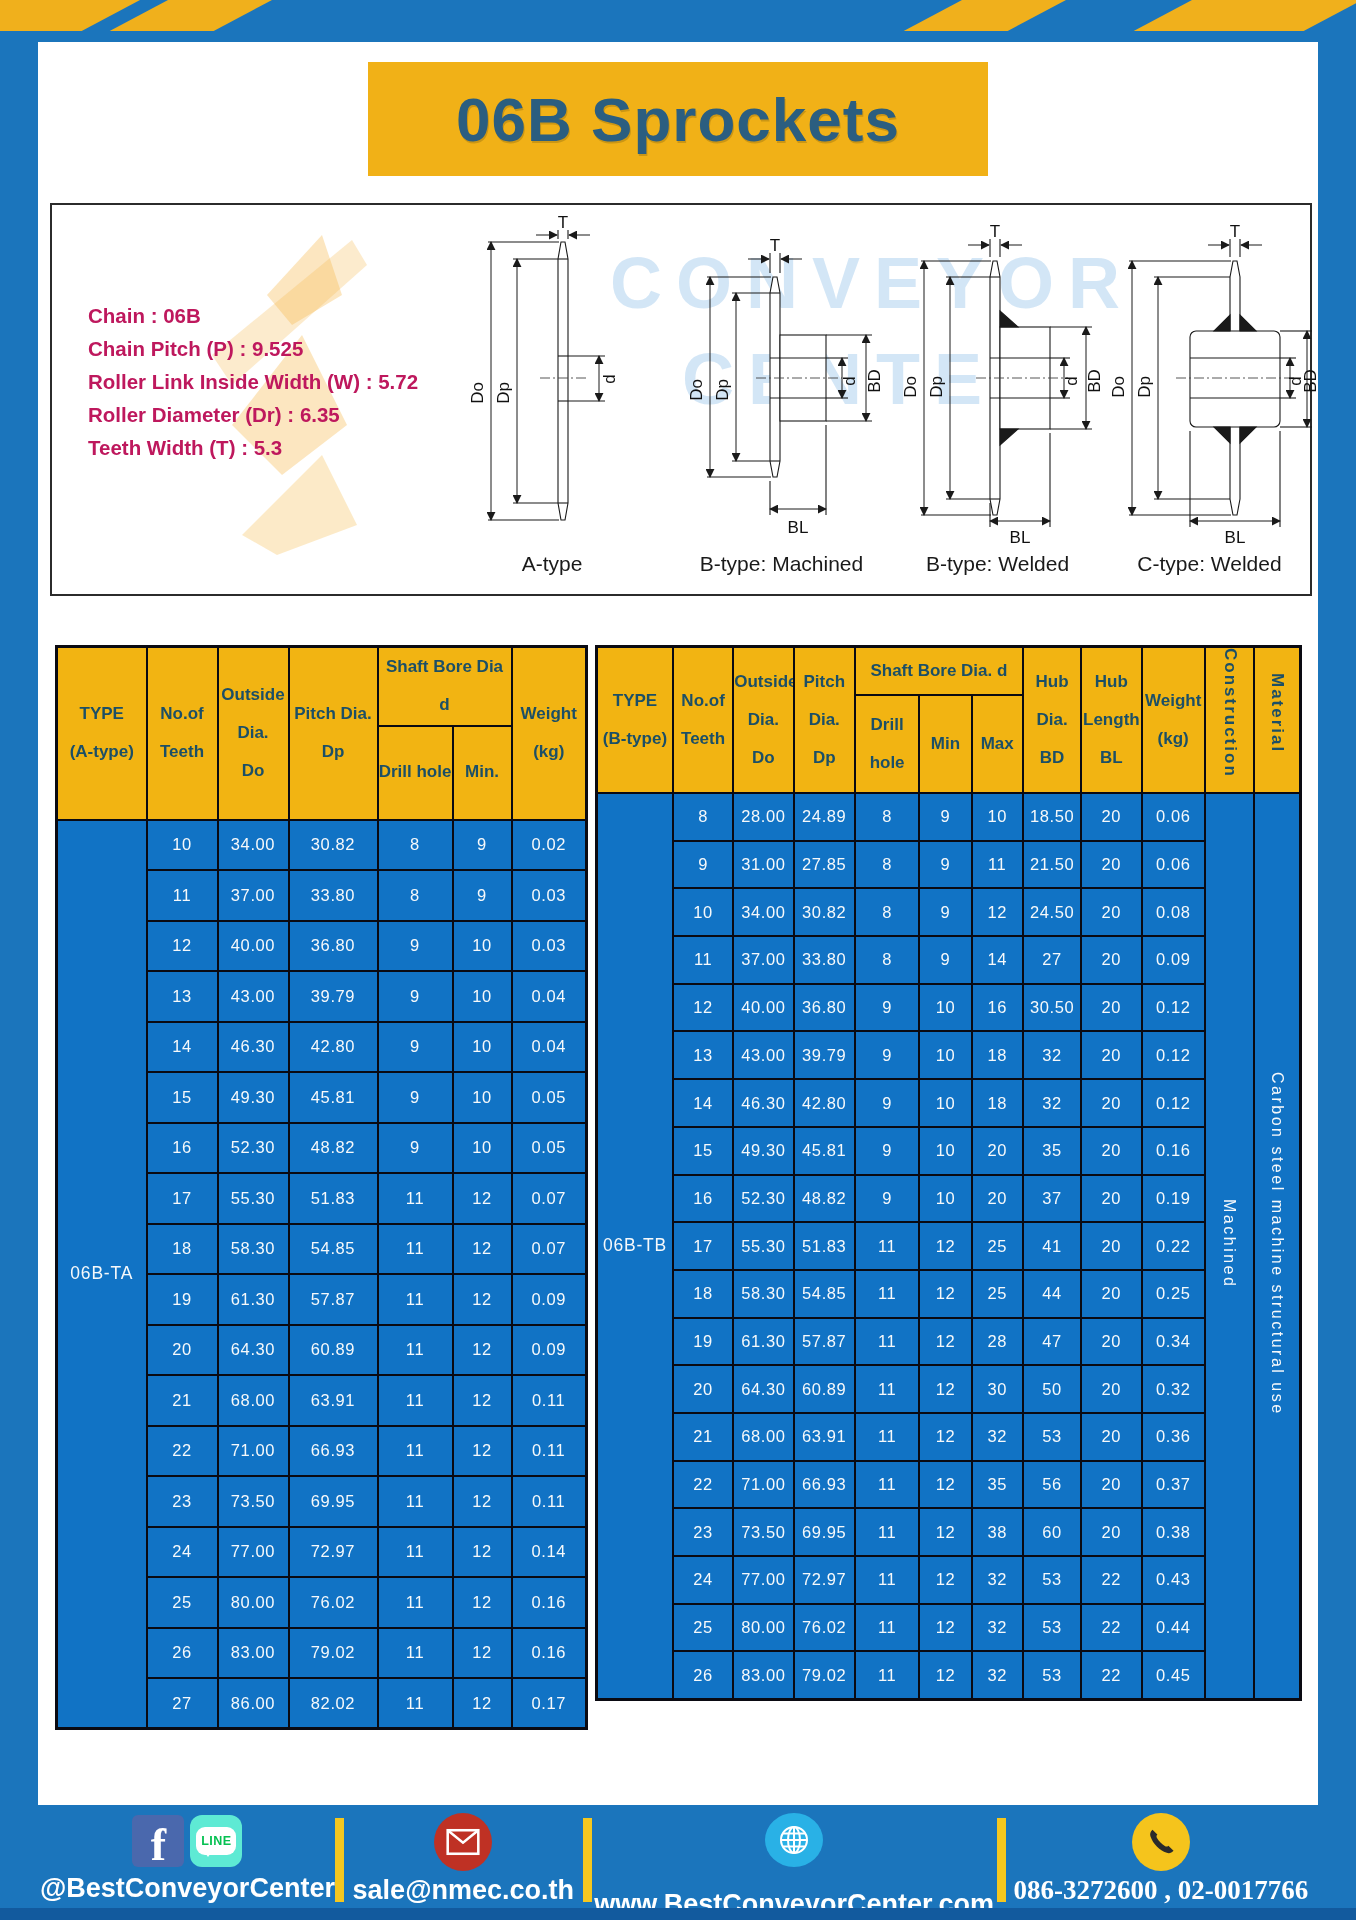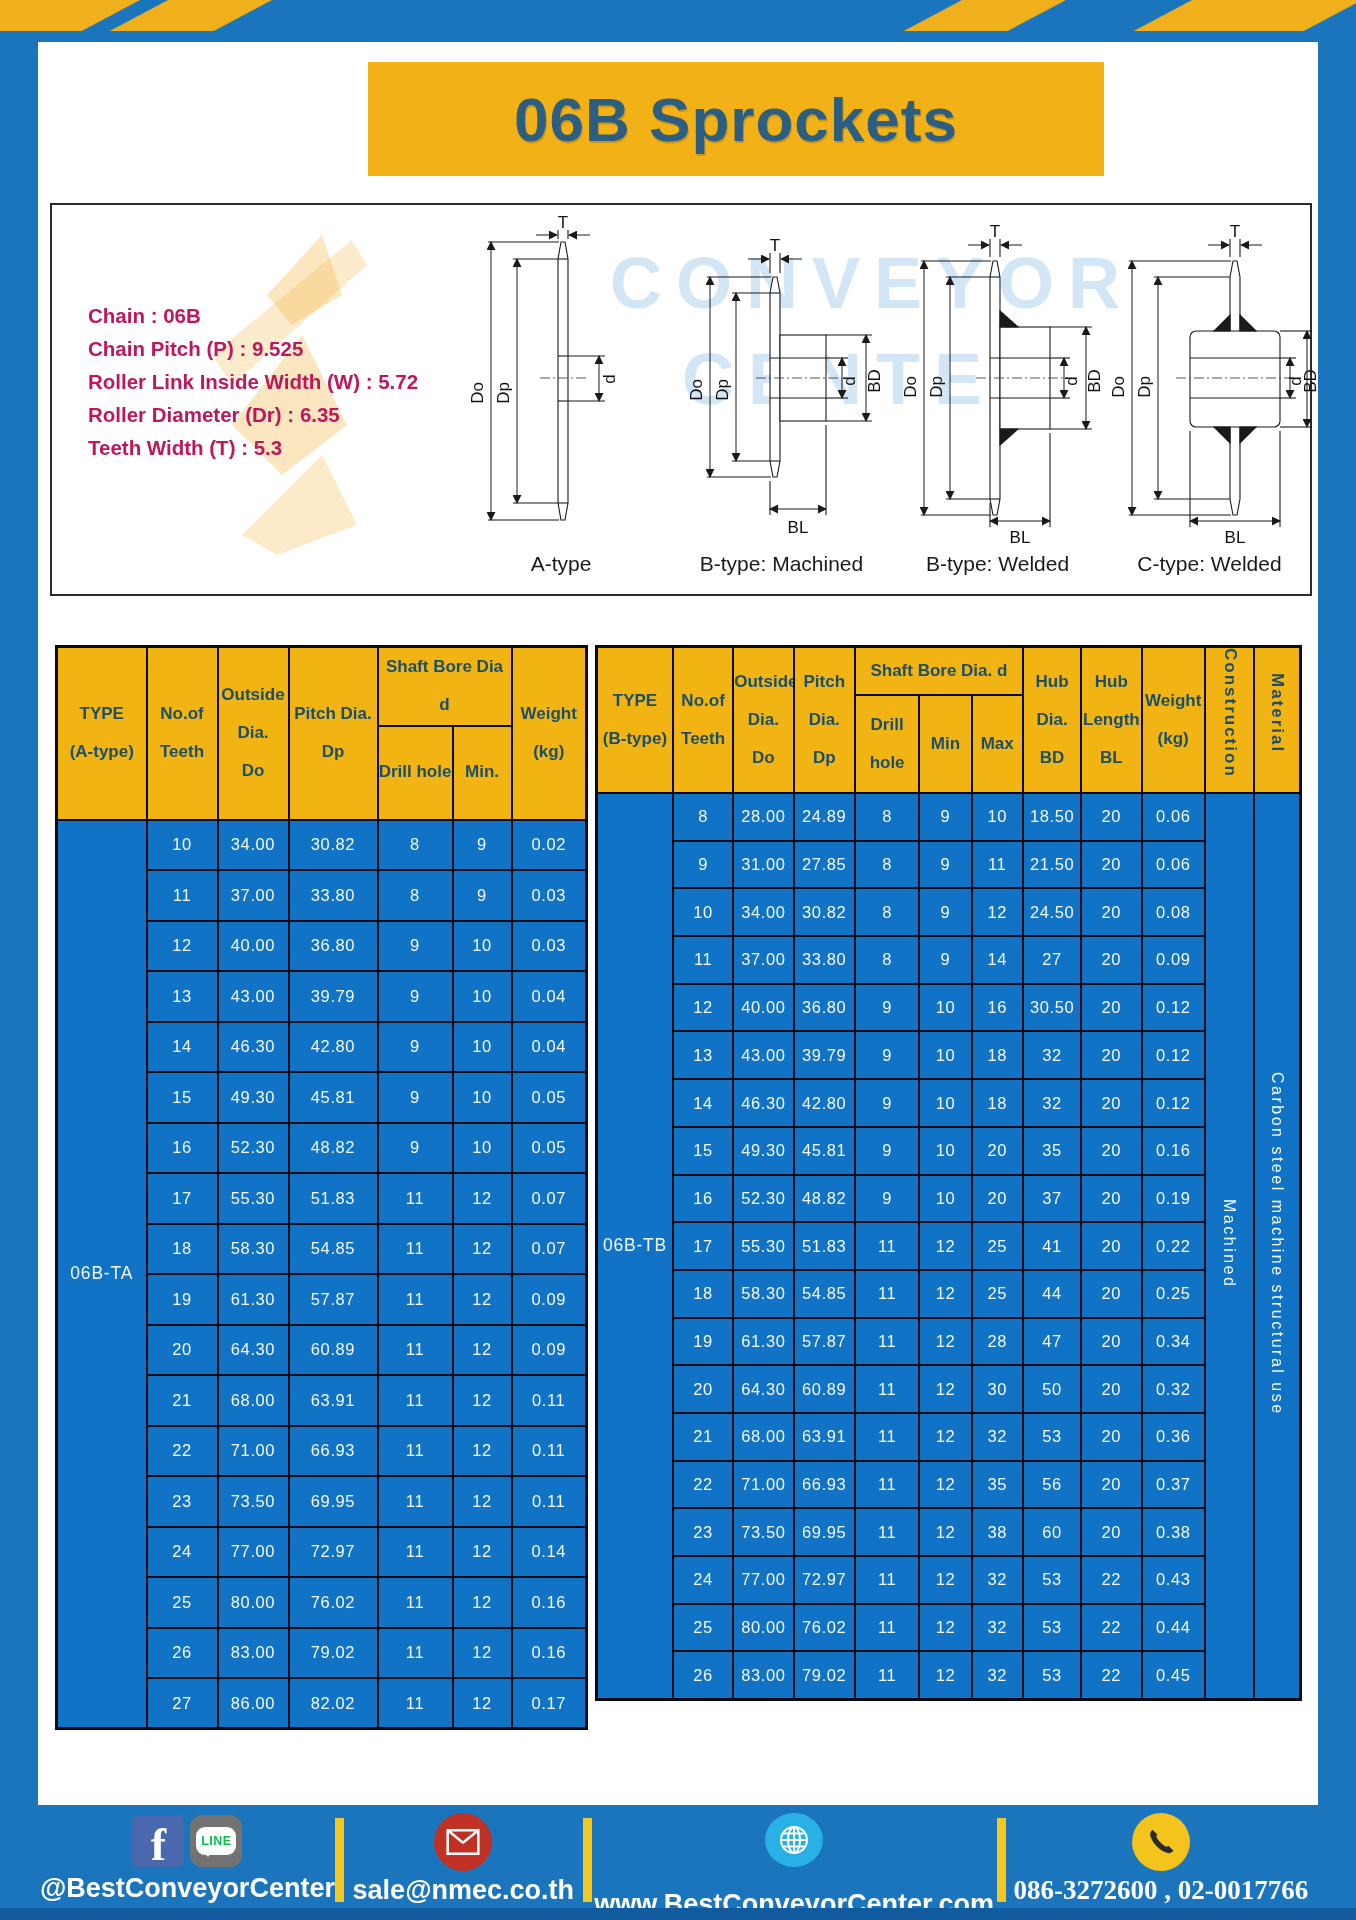--- a/index.html
+++ b/index.html
@@ -8,21 +8,21 @@
     font-family:"Liberation Sans",sans-serif;overflow:hidden;
   }
   
   .top-bar{position:absolute;left:0;top:0;width:1356px;height:42px;background:#1b75bc;overflow:hidden;}
   .stripe{position:absolute;top:0;height:31px;background:#f0b01c;transform:skewX(-62deg);transform-origin:top left;}
   .side-strip{position:absolute;top:42px;height:1763px;background:#1b75bc;}
   .side-strip.left{left:0;width:38px;}
   .side-strip.right{left:1318px;width:38px;}
   
   .title-box{
-    position:absolute;left:368px;top:62px;width:736px;height:114px;
+    position:absolute;left:368px;top:62px;width:620px;height:114px;
     background:#f1b117;display:flex;align-items:center;justify-content:center;
   }
   .title-box h1{
     margin:0;font-size:62px;font-weight:bold;color:#2b5e80;letter-spacing:1px;
     text-shadow:1px 2px 0 rgba(90,70,10,.25);
   }
   
   .panel{
     position:absolute;left:50px;top:203px;width:1262px;height:393px;
     background:#ffffff;border:2px solid #2b2b2b;box-sizing:border-box;
@@ -69,21 +69,21 @@
     position:absolute;left:0;top:1805px;width:1356px;height:115px;background:#1b75bc;
     display:flex;align-items:stretch;padding:0 40px;box-sizing:border-box;
   }
   .footer-edge{position:absolute;left:0;top:1908px;width:1356px;height:12px;background:#125a9e;}
   .fsec{display:flex;flex-direction:column;align-items:center;justify-content:flex-start;padding-top:8px;}
   .fdiv{width:9px;height:84px;background:#f5c71f;align-self:center;margin-top:-6px;}
   .ficons{display:flex;gap:6px;height:56px;align-items:center;}
   .flabel{color:#ffffff;font-weight:bold;font-size:27px;margin-top:4px;white-space:nowrap;}
   .fb-icon{width:52px;height:52px;background:#4a68ad;border-radius:6px;display:flex;align-items:flex-end;justify-content:center;overflow:hidden;}
   .fb-icon span{color:#fff;font-weight:bold;font-size:46px;line-height:44px;font-family:"Liberation Serif",serif;}
-  .line-icon{width:52px;height:52px;background:#737373;border-radius:12px;display:flex;align-items:center;justify-content:center;position:relative;}
+  .line-icon{width:52px;height:52px;background:#5eead4;border-radius:12px;display:flex;align-items:center;justify-content:center;position:relative;}
   .line-bubble{width:40px;height:28px;background:#fff;border-radius:9px;display:flex;align-items:center;justify-content:center;position:relative;}
   .line-bubble span{color:#06c152;font-weight:bold;font-size:12.5px;letter-spacing:.5px;}
   .line-bubble:after{content:"";position:absolute;left:7px;bottom:-7px;border:5px solid transparent;border-top:7px solid #fff;}
   .circ{width:58px;height:58px;border-radius:50%;display:flex;align-items:center;justify-content:center;}
   .mail-circ{background:#bf3124;}
   .globe-circ{background:#29b1e6;}
   .phone-circ{background:#f5c41c;}
 </style>
 </head>
 <body>
@@ -257,21 +257,21 @@
     <line x1="178" y1="116" x2="210" y2="116"></line>
       <line x1="178" y1="212" x2="210" y2="212"></line>
     <line class="dim" x1="205" y1="116" x2="205" y2="212" marker-start="url(#arr)" marker-end="url(#arr)"></line>
     <text transform="translate(214 166) rotate(-90)" text-anchor="middle">BD</text>
     <line x1="88" y1="216" x2="88" y2="312"></line>
       <line x1="178" y1="216" x2="178" y2="312"></line>
     <line class="dim" x1="88" y1="306" x2="178" y2="306" marker-start="url(#arr)" marker-end="url(#arr)"></line>
     <text x="133" y="328" text-anchor="middle">BL</text>
   </svg>
 
-  <div class="diag-label" style="left:414px;width:190px;">A-type</div>
+  <div class="diag-label" style="left:405px;width:190px;">A-type</div>
   <div class="diag-label" style="left:622px;width:215px;">B-type: Machined</div>
   <div class="diag-label" style="left:838px;width:215px;">B-type: Welded</div>
   <div class="diag-label" style="left:1050px;width:215px;">C-type: Welded</div>
 </div>
 
 <table class="tbl" id="tableA">
   <colgroup>
     <col style="width:90px">
       <col style="width:71px">
       <col style="width:71px">

